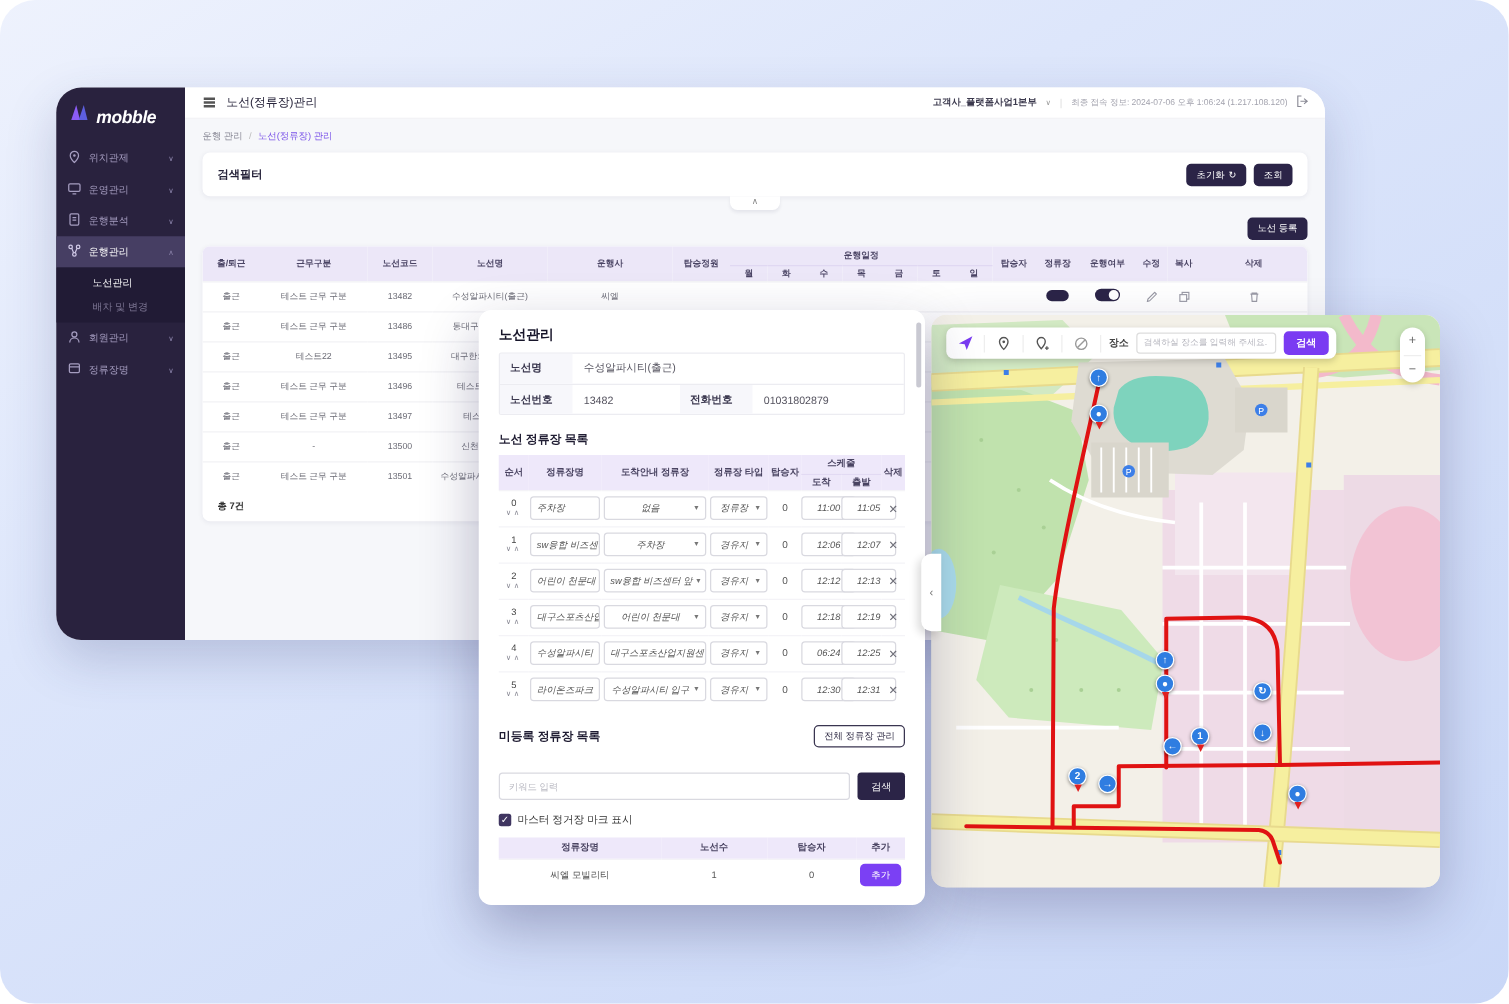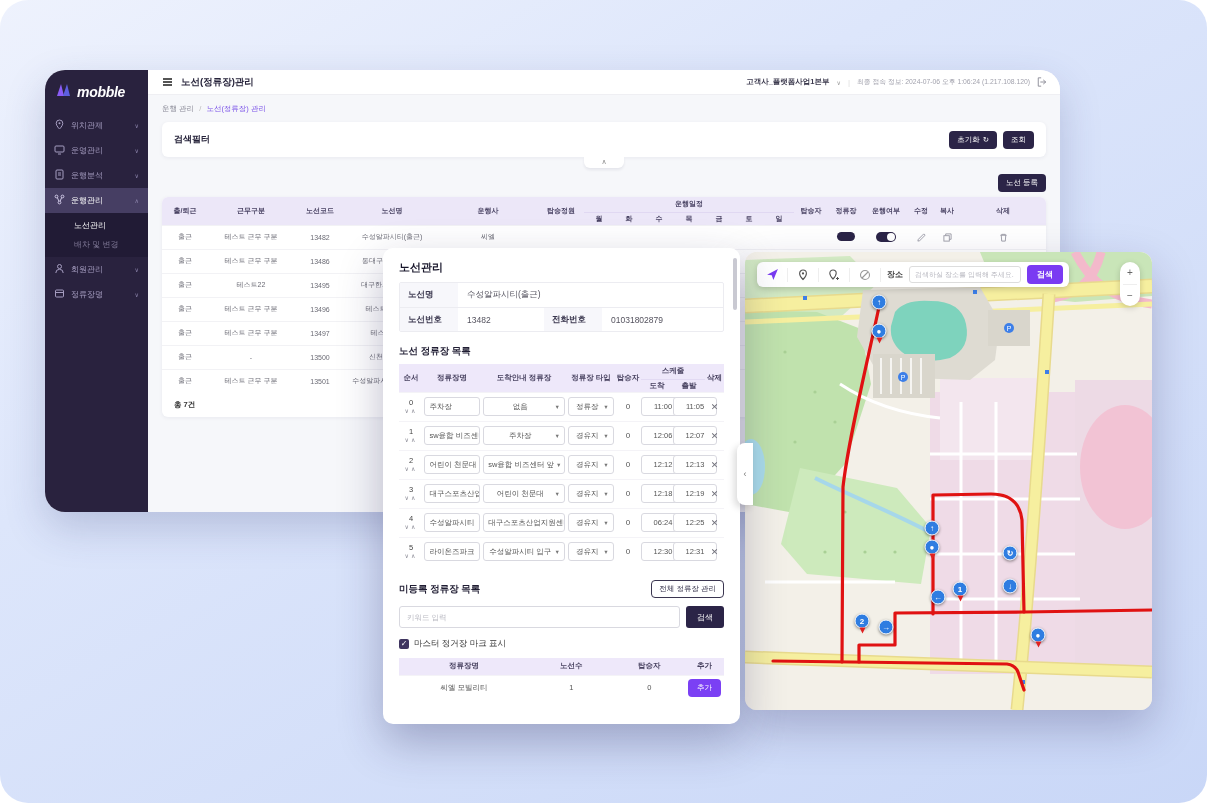--- a/index.html
+++ b/index.html
@@ -20,21 +20,21 @@
   .menu-item .chev { font-size:6px; color:#8c84ab; }
   .menu-item.active { background:#463e63; color:#fff; }
   .submenu { background:#211b35; padding:3px 0; }
   .submenu-item { height:19px; line-height:19px; padding-left:29px; font-size:8px; color:#7d7694; cursor:pointer; }
   .submenu-item.active { color:#fff; }
 
   .topbar { position:absolute; left:103px; top:0; width:912px; height:25px; background:#fff;
             border-radius:0 20px 0 0; border-bottom:1px solid #efeff3; display:flex; align-items:center;
             gap:7px; padding:0 13px; }
   .hamb { width:9px; height:1.4px; background:#555; box-shadow:0 3px 0 #555, 0 -3px 0 #555; margin:0 2px; }
-  .win-title { font-size:9.5px; font-weight:bold; color:#26233a; }
+  .win-title { font-size:9.5px; font-weight:normal; color:#26233a; }
   .topbar .spacer { flex:1; }
   .customer { font-size:7.5px; font-weight:bold; color:#3c3a4e; }
   .cust-chev { font-size:6px; color:#999; }
   .top-div { color:#ddd; font-size:8px; }
   .access { font-size:6.8px; color:#a2a2ad; }
 
   .content { position:absolute; left:103px; top:25px; width:912px; height:417px; border-radius:0 0 20px 0; }
   .breadcrumb { padding:9px 14px 0; font-size:7.5px; }
   .bc-parent { color:#8a8a97; } .bc-sep { color:#bbb; margin:0 3px; } .bc-current { color:#7a52e8; }
 
@@ -82,30 +82,30 @@
 
   .section-title { font-size:9.5px; font-weight:bold; color:#201d33; margin:13px 0 6px; }
   table.stops { width:100%; border-collapse:collapse; table-layout:fixed; }
   table.stops thead td { background:#eee8fa; color:#4a4462; font-size:7.5px; font-weight:bold;
                          text-align:center; height:15px; }
   table.stops thead tr.sub td { height:13px; border-top:1px solid #e2daf3; }
   table.stops tbody td { height:29px; text-align:center; font-size:8px; color:#555; border-top:1px solid #f4f3f7; }
   .order-num { font-size:7.5px; color:#444; line-height:9px; }
   .order-arrows { font-size:6px; color:#8a8a95; letter-spacing:2px; line-height:8px; cursor:pointer; }
   .inp { display:inline-flex; align-items:center; border:1px solid #d9d9e0; border-radius:3px; height:19px;
-         font-size:7.5px; color:#555; background:#fff; padding:0 4px; overflow:hidden; white-space:nowrap; }
+         font-size:7.5px; color:#555; background:#fff; padding:0 4px; overflow:hidden; white-space:nowrap;font-style:italic; }
   .sel { justify-content:space-between; width:95%; cursor:pointer; }
   .sel .car { font-size:5.5px; color:#777; margin-left:2px; }
   .time-box { width:44px; justify-content:center; }
   .del-x { font-size:9px; color:#6e6e78; cursor:pointer; }
 
   .unreg-head { display:flex; align-items:center; justify-content:space-between; margin-top:14px; }
   .btn-outline { background:#fff; border:1px solid #3a3550; color:#2f2b45; border-radius:4px;
                  font-size:7.5px; padding:3px 7px; cursor:pointer; font-family:inherit; }
-  .search-row { display:flex; gap:6px; margin-top:8px; }
+  .search-row { display:flex; gap:6px; margin-top:20px; }
   .search-input { flex:1; height:22px; border:1px solid #d9d9e0; border-radius:3px; font-size:7.5px;
                   padding:0 7px; color:#555; font-family:inherit; outline:none; }
   .search-input::placeholder { color:#b9b9c2; }
   .btn-search { background:#2b2447; color:#fff; border:none; border-radius:3px; width:38px; height:22px;
                 font-size:8px; cursor:pointer; font-family:inherit; }
   .check-row { display:flex; align-items:center; gap:5px; margin-top:10px; }
   .checkbox { width:10px; height:10px; border-radius:2px; background:#3f3560; color:#fff; font-size:8px;
               line-height:10px; text-align:center; cursor:pointer; }
   .check-label { font-size:8.5px; color:#333; }
   table.unreg { width:100%; border-collapse:collapse; margin-top:8px; table-layout:fixed; }

